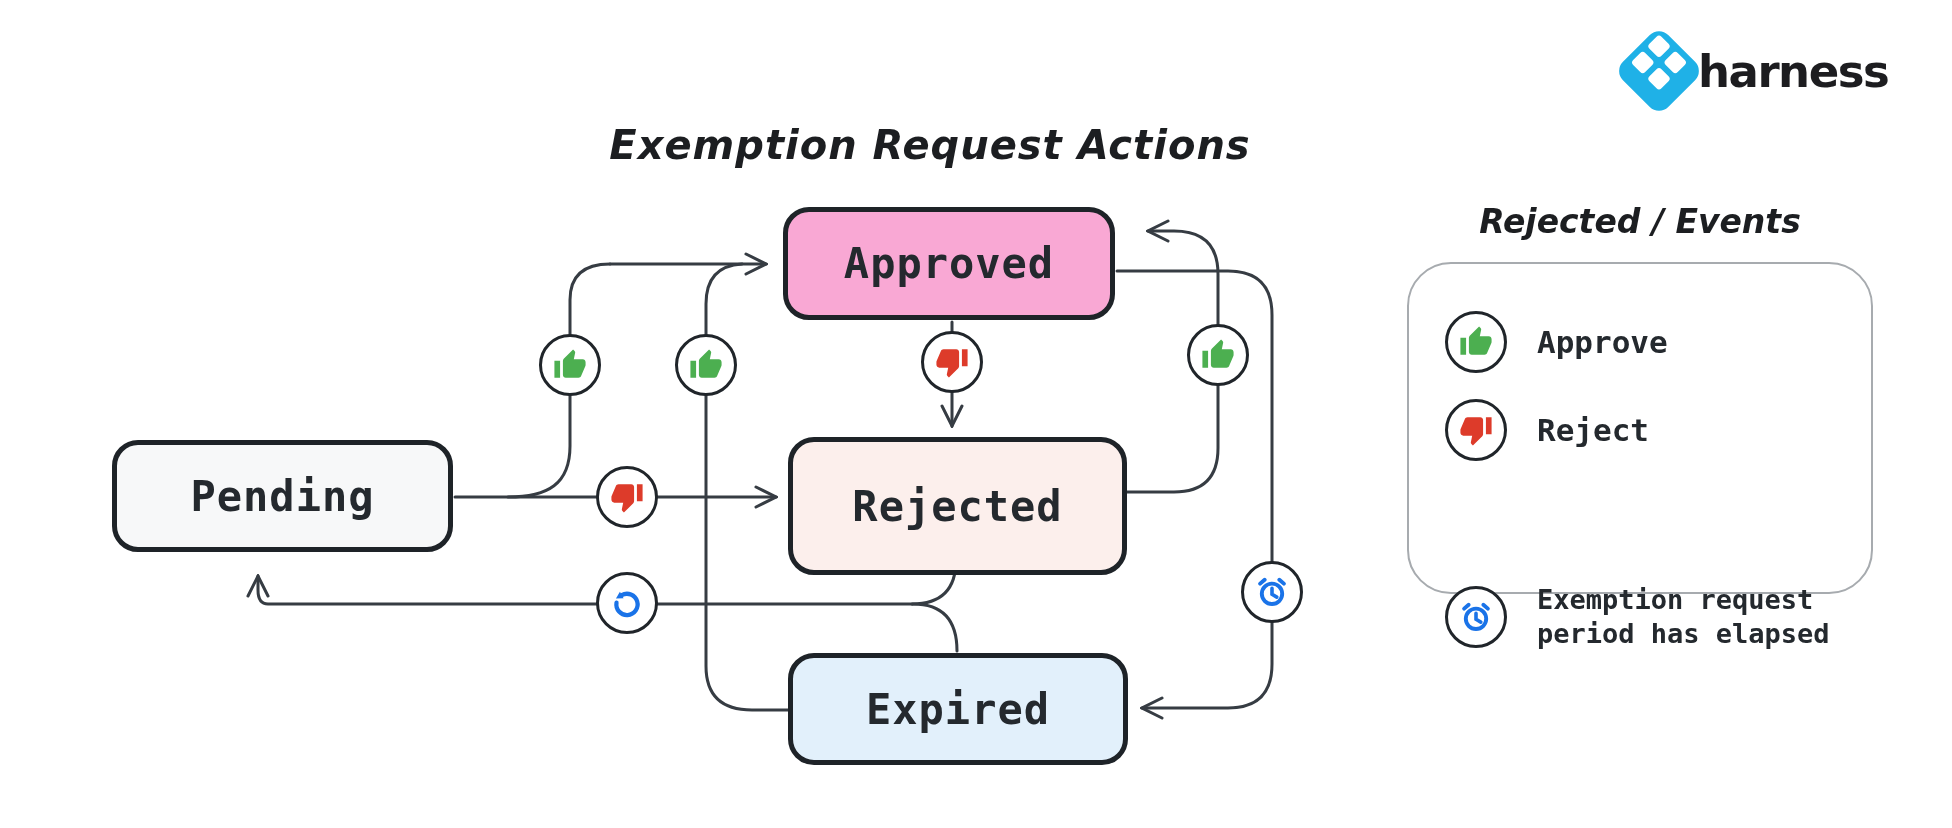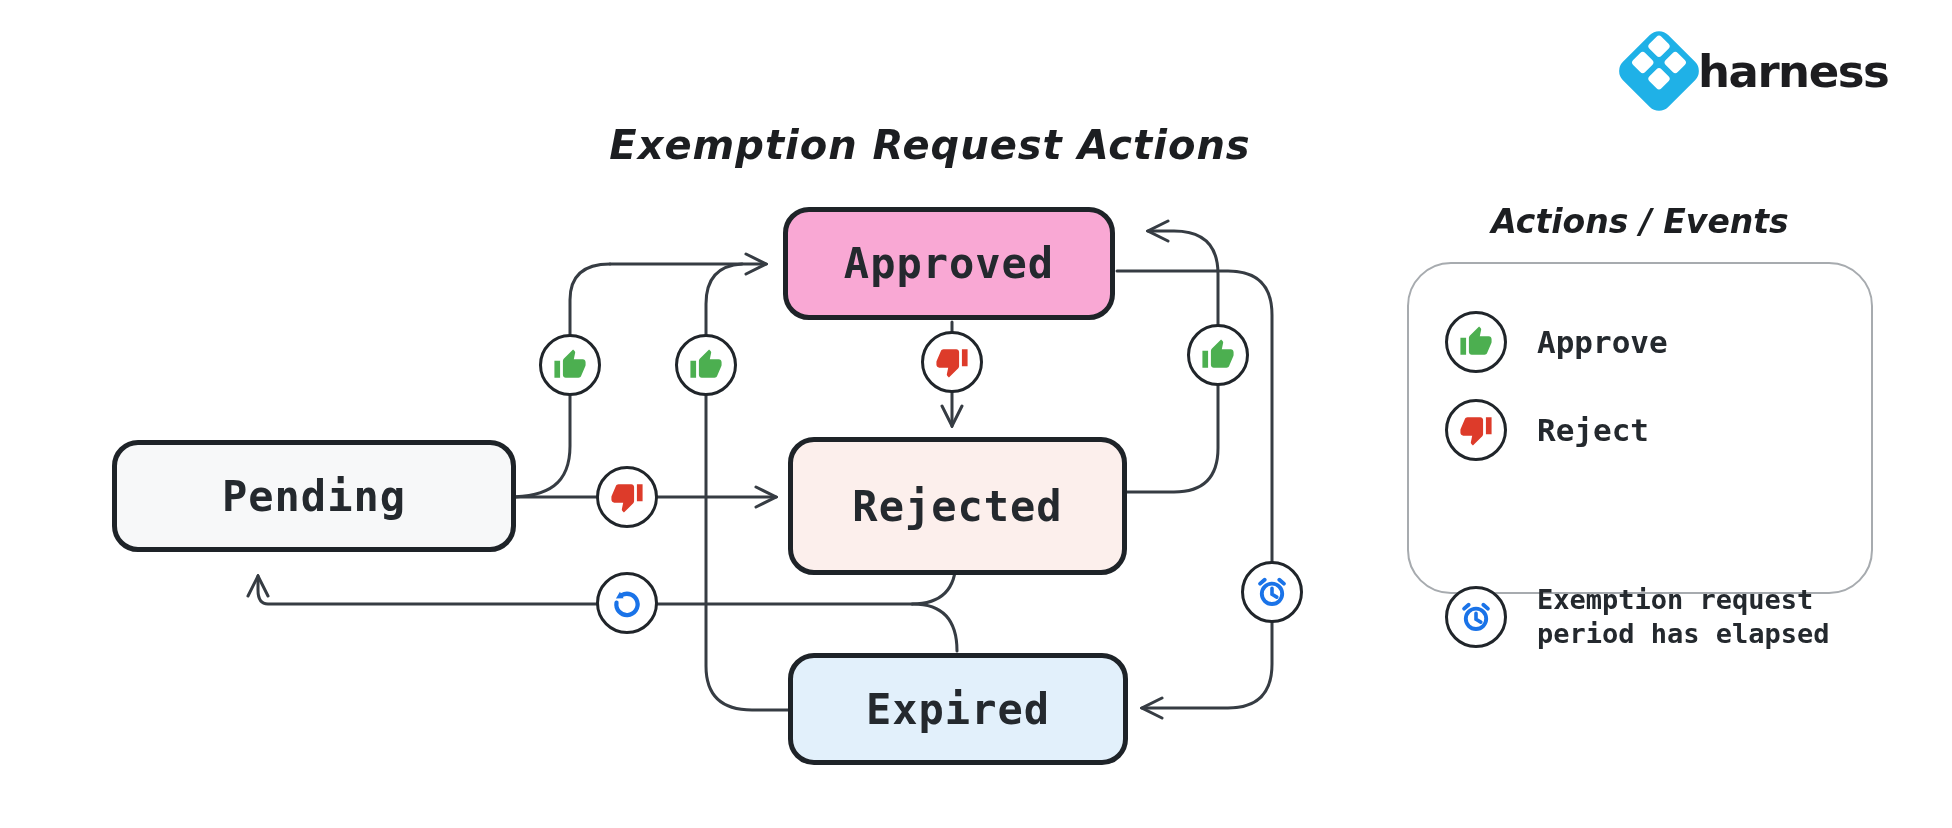--- a/index.html
+++ b/index.html
@@ -86,21 +86,21 @@
       <div class="hx" style="background-color: rgb(31, 177, 231);">
           <i></i>
           <i></i>
           <i></i>
           <i></i>
         </div>
     </div>
     <div class="logo-text" style="color: rgb(29, 29, 32);">harness</div>
   </div>
 
-  <div class="state" style="left: 112px; top: 440px; width: 404px; height: 112px; background-color: rgb(247, 248, 249);">
+  <div class="state" style="left: 112px; top: 440px; width: 341px; height: 112px; background-color: rgb(247, 248, 249);">
     <span>Pending</span>
   </div>
   <div class="state" style="left: 783px; top: 207px; width: 332px; height: 113px; background-color: #f9a8d4;">
     <span>Approved</span>
   </div>
   <div class="state" style="left: 788px; top: 437px; width: 339px; height: 138px; background-color: rgb(252, 239, 236);">
     <span>Rejected</span>
   </div>
   <div class="state" style="left: 788px; top: 653px; width: 340px; height: 112px; background-color: rgb(226, 240, 251);">
     <span>Expired</span>
@@ -138,21 +138,21 @@
       </svg>
   </div>
   <div class="badge" style="left: 1272px; top: 592px; color: rgb(26, 115, 232);">
     <svg width="36" height="36" viewBox="0 0 24 24" fill="none" stroke="currentColor" stroke-linecap="round">
       <circle cx="12" cy="13.2" r="6.8" stroke-width="2.6"></circle>
       <path d="M12 9.6 L12 13.5 L15.2 15.4" stroke-width="2.4"></path>
       <path d="M4.1 6.4 L7.1 3.8 M19.9 6.4 L16.9 3.8" stroke-width="2.6"></path>
     </svg>
   </div>
 
-  <div class="hand legend-title">Actions / Events</div>
+  <div class="hand legend-title">Rejected / Events</div>
   <div class="legend-box">
     <div class="legend-row" style="top:47px;">
       <div class="badge" style="color: rgb(76, 175, 80);">
         <svg width="34" height="34" viewBox="0 0 24 24" fill="currentColor">
             <path d="M1 21h4V9H1v12zM23 10c0-1.1-.9-2-2-2h-6.31l.95-4.57.03-.32c0-.41-.17-.79-.44-1.06L14.17 1 7.58 7.59C7.22 7.95 7 8.45 7 9v10c0 1.1.9 2 2 2h9c.83 0 1.54-.5 1.84-1.22l3.02-7.05c.09-.23.14-.47.14-.73v-2z"></path>
           </svg>
       </div>
       <div class="legend-label">Approve</div>
     </div>
     <div class="legend-row" style="top:135px;">

